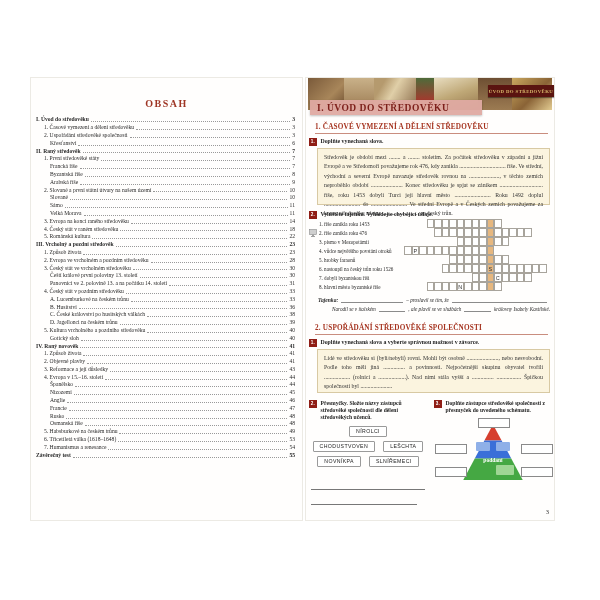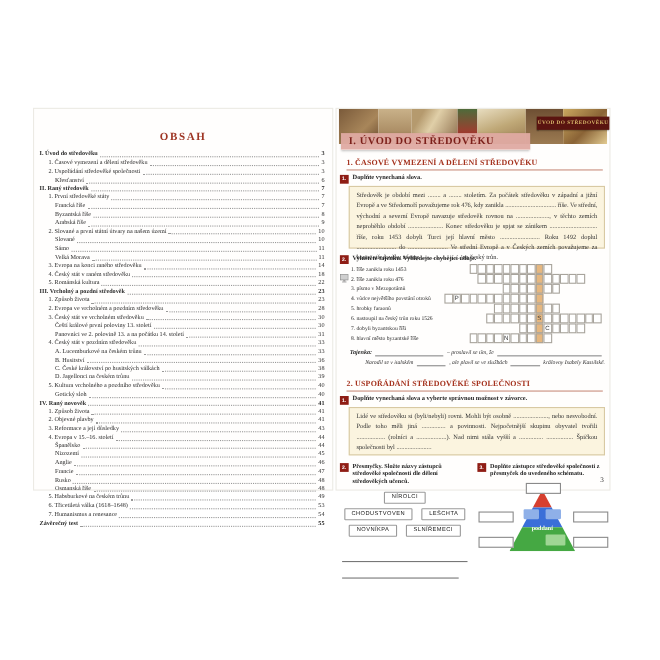--- a/index.html
+++ b/index.html
@@ -1,18 +1,18 @@
 <!DOCTYPE html>
 <html><head>
 <meta charset="utf-8">
 <style>
   html,body{margin:0;padding:0;}
   body{width:600px;height:600px;background:#ffffff;font-family:"Liberation Serif","DejaVu Serif",serif;color:#2a2a2a;}
   .canvas{position:relative;width:600px;height:600px;background:#ffffff;overflow:hidden;}
-  .page{position:absolute;top:98px;height:348px;background:#fffefd;border:1px solid #eceae4;box-sizing:border-box;}
+  .page{position:absolute;top:77px;height:444px;background:#fffefd;border:1px solid #eceae4;box-sizing:border-box;}
   .page-left{left:30px;width:273px;}
   .page-right{left:305px;width:250px;}
 
   
   .obsah{position:absolute;top:20px;left:0;width:100%;text-align:center;color:#9e3524;font-weight:bold;font-size:10px;letter-spacing:1.5px;}
   #toc-list{position:absolute;left:5px;right:7px;top:38px;}
   .toc-row{display:flex;align-items:flex-end;height:7.8px;font-size:5.6px;line-height:7.4px;white-space:nowrap;}
   .toc-row.l0{font-weight:bold;}
   .toc-row.l1{padding-left:8px;}
   .toc-row.l2{padding-left:14px;}

